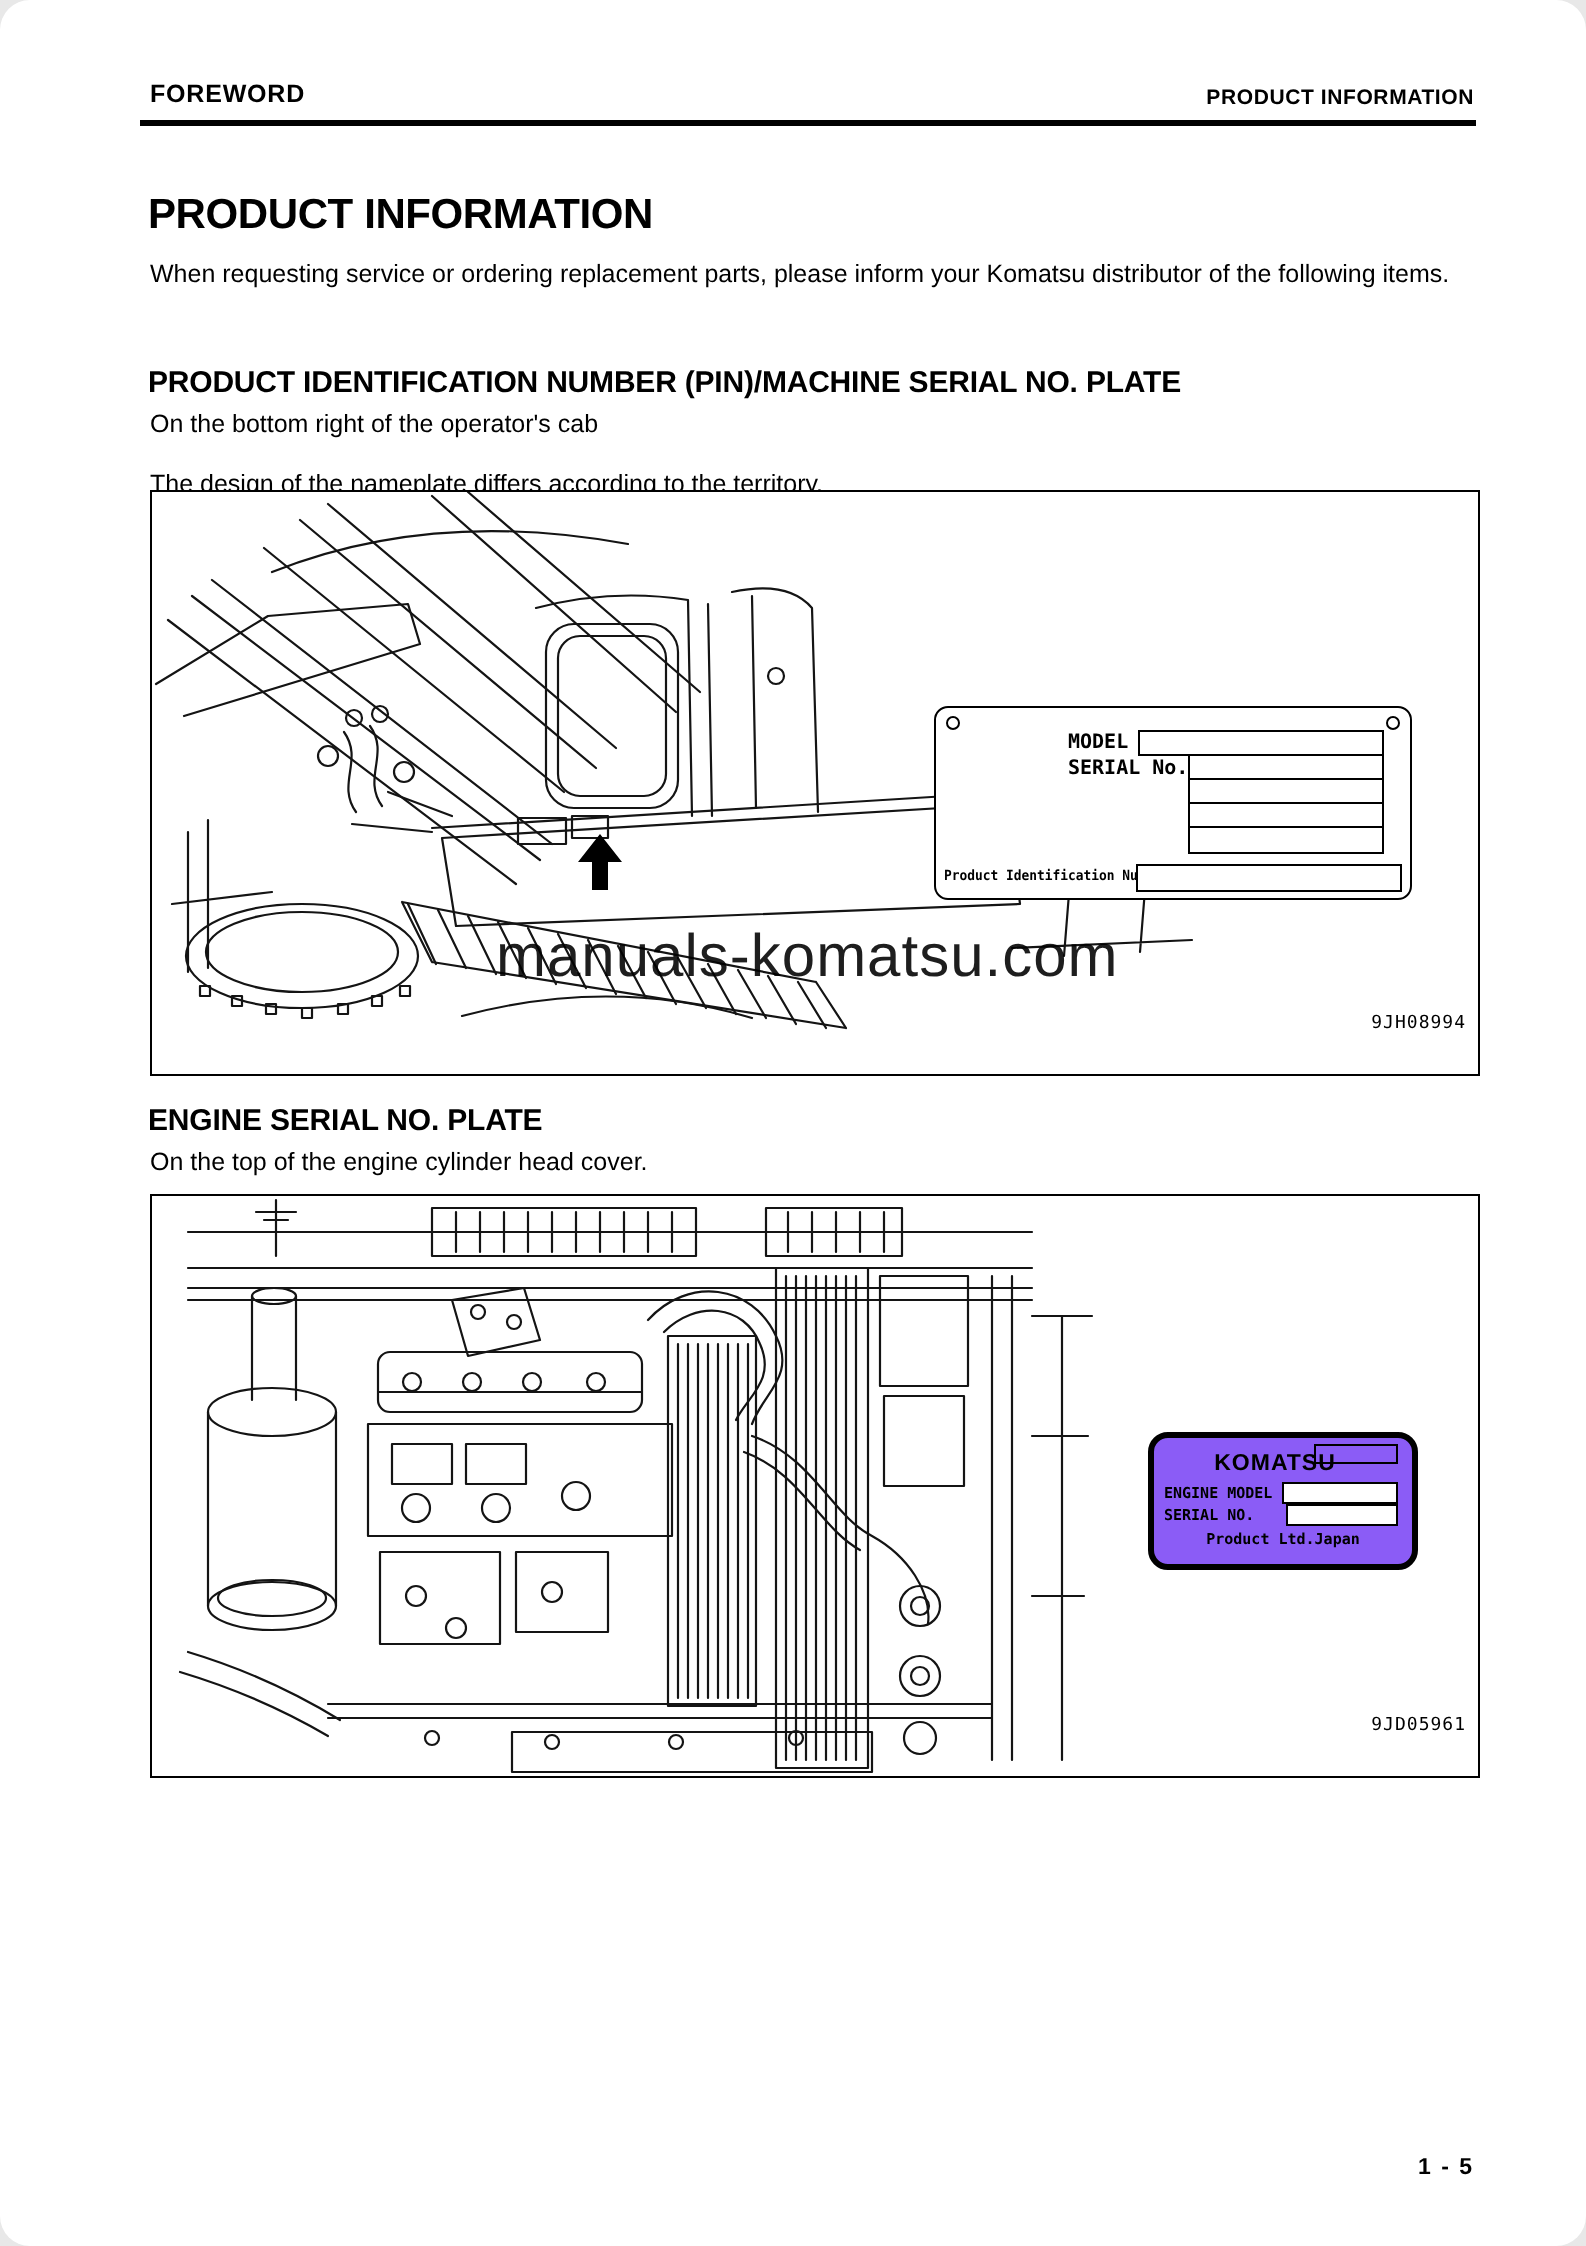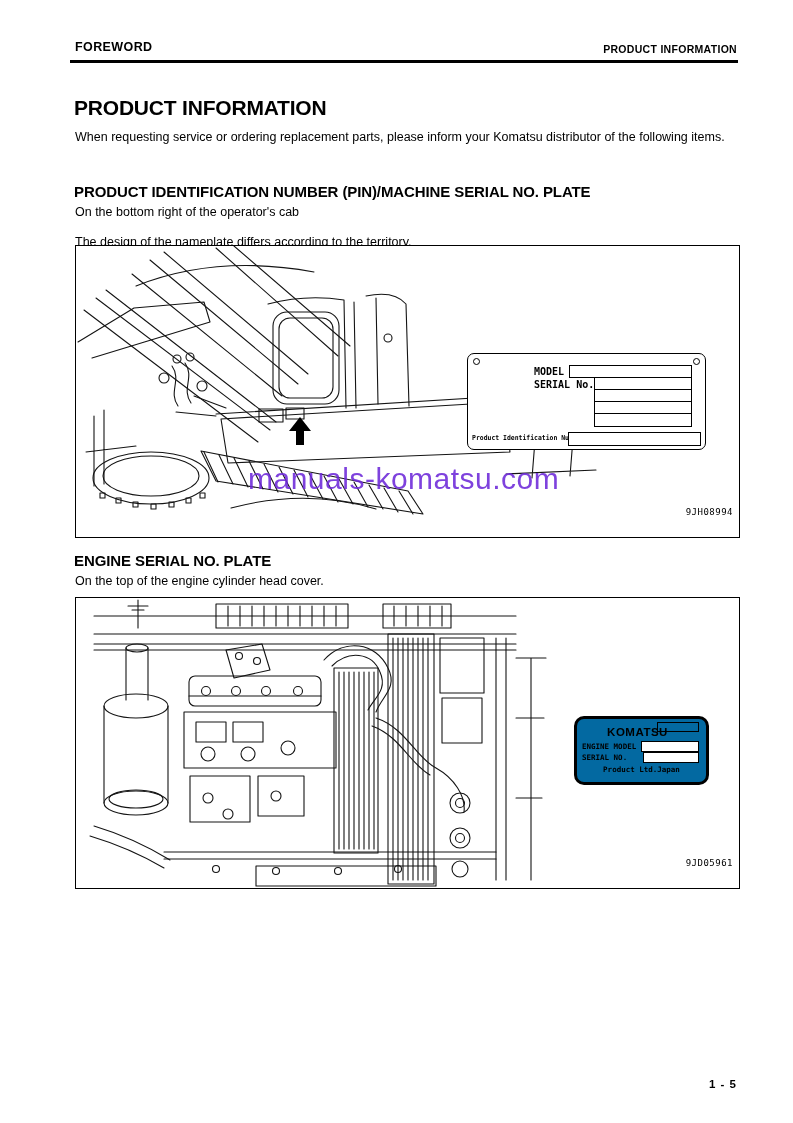--- a/index.html
+++ b/index.html
@@ -1,19 +1,20 @@
 <!DOCTYPE html>
 <html><head>
 <meta charset="utf-8">
 <style>
   html,body{margin:0;padding:0;background:#e8e8e8;}
   .page{
     position:relative;width:793px;height:1123px;background:#ffffff;
     font-family:"Liberation Sans",sans-serif;color:#000;overflow:hidden;
     margin:0 auto;
+    border-radius:15px;
   }
   .hdr-left{position:absolute;left:75px;top:40px;font-size:12.5px;font-weight:bold;letter-spacing:.4px;}
   .hdr-right{position:absolute;right:56px;top:43px;font-size:10.5px;font-weight:bold;letter-spacing:.3px;}
   .hdr-rule{position:absolute;left:70px;top:60px;width:668px;height:3px;background:#000;}
   .title{position:absolute;left:74px;top:96px;font-size:21px;font-weight:bold;letter-spacing:-.2px;}
   .intro{position:absolute;left:75px;top:127px;width:665px;font-size:12.5px;line-height:21px;}
   .h2{position:absolute;left:74px;font-size:15px;font-weight:bold;letter-spacing:-.1px;}
   .bodyline{position:absolute;left:75px;font-size:12.5px;}
   .figure{position:absolute;left:75px;width:663px;border:1px solid #000;background:#fff;}
   .figcode{position:absolute;right:6px;bottom:20px;font-family:"DejaVu Sans Mono",monospace;font-size:9px;letter-spacing:.5px;text-align:center;}
@@ -23,28 +24,28 @@
   .plate1{position:absolute;left:391px;top:107px;width:237px;height:95px;border:1.5px solid #000;border-radius:7px;background:#fff;}
   .rivet{position:absolute;width:5px;height:5px;border:1px solid #000;border-radius:50%;}
   .p1-label{position:absolute;font-family:"DejaVu Sans Mono",monospace;font-size:10px;font-weight:bold;white-space:nowrap;}
   .p1-box{position:absolute;border:1px solid #000;background:#fff;}
   .serial-grid{position:absolute;left:126px;top:23px;width:96px;height:48px;border:1px solid #000;}
   .serial-grid .row{height:11px;border-bottom:1px solid #000;}
   .serial-grid .row:last-child{border-bottom:none;}
   .pin-label{position:absolute;left:4px;top:80px;font-family:"DejaVu Sans Mono",monospace;font-size:7px;font-weight:bold;transform:scaleX(.92);transform-origin:left center;white-space:nowrap;}
 
   
-  .plate2{position:absolute;left:498px;top:118px;width:129px;height:63px;border:3px solid #000;border-radius:10px;background:#0369a1;}
+  .plate2{position:absolute;left:498px;top:118px;width:129px;height:63px;border:3px solid #000;border-radius:10px;background:#8b5cf6;}
   .p2-topbox{position:absolute;left:80px;top:3px;width:40px;height:8px;border:1px solid #000;}
   .p2-brand{position:absolute;left:0;right:8px;top:7px;text-align:center;font-size:11.5px;font-weight:bold;letter-spacing:.5px;font-family:"Liberation Sans",sans-serif;}
   .p2-label{position:absolute;font-family:"DejaVu Sans Mono",monospace;font-size:7.5px;font-weight:bold;white-space:nowrap;}
   .p2-box{position:absolute;border:1px solid #000;background:#fff;}
   .p2-footer{position:absolute;left:0;right:0;top:46px;text-align:center;font-family:"DejaVu Sans Mono",monospace;font-size:7.5px;font-weight:bold;white-space:nowrap;}
 
-  .watermark{position:absolute;left:172px;top:216px;font-size:30px;color:#6d28d9;opacity:.88;letter-spacing:.5px;white-space:nowrap;}
+  .watermark{position:absolute;left:172px;top:216px;font-size:30px;color:#000000;opacity:.88;letter-spacing:.5px;white-space:nowrap;}
   .pagenum{position:absolute;right:56px;top:1078px;font-size:11.5px;font-weight:bold;letter-spacing:1px;}
 </style>
 </head>
 <body>
 
 <div class="page">
 
   <div class="hdr-left">FOREWORD</div>
   <div class="hdr-right">PRODUCT INFORMATION</div>
   <div class="hdr-rule"></div>

